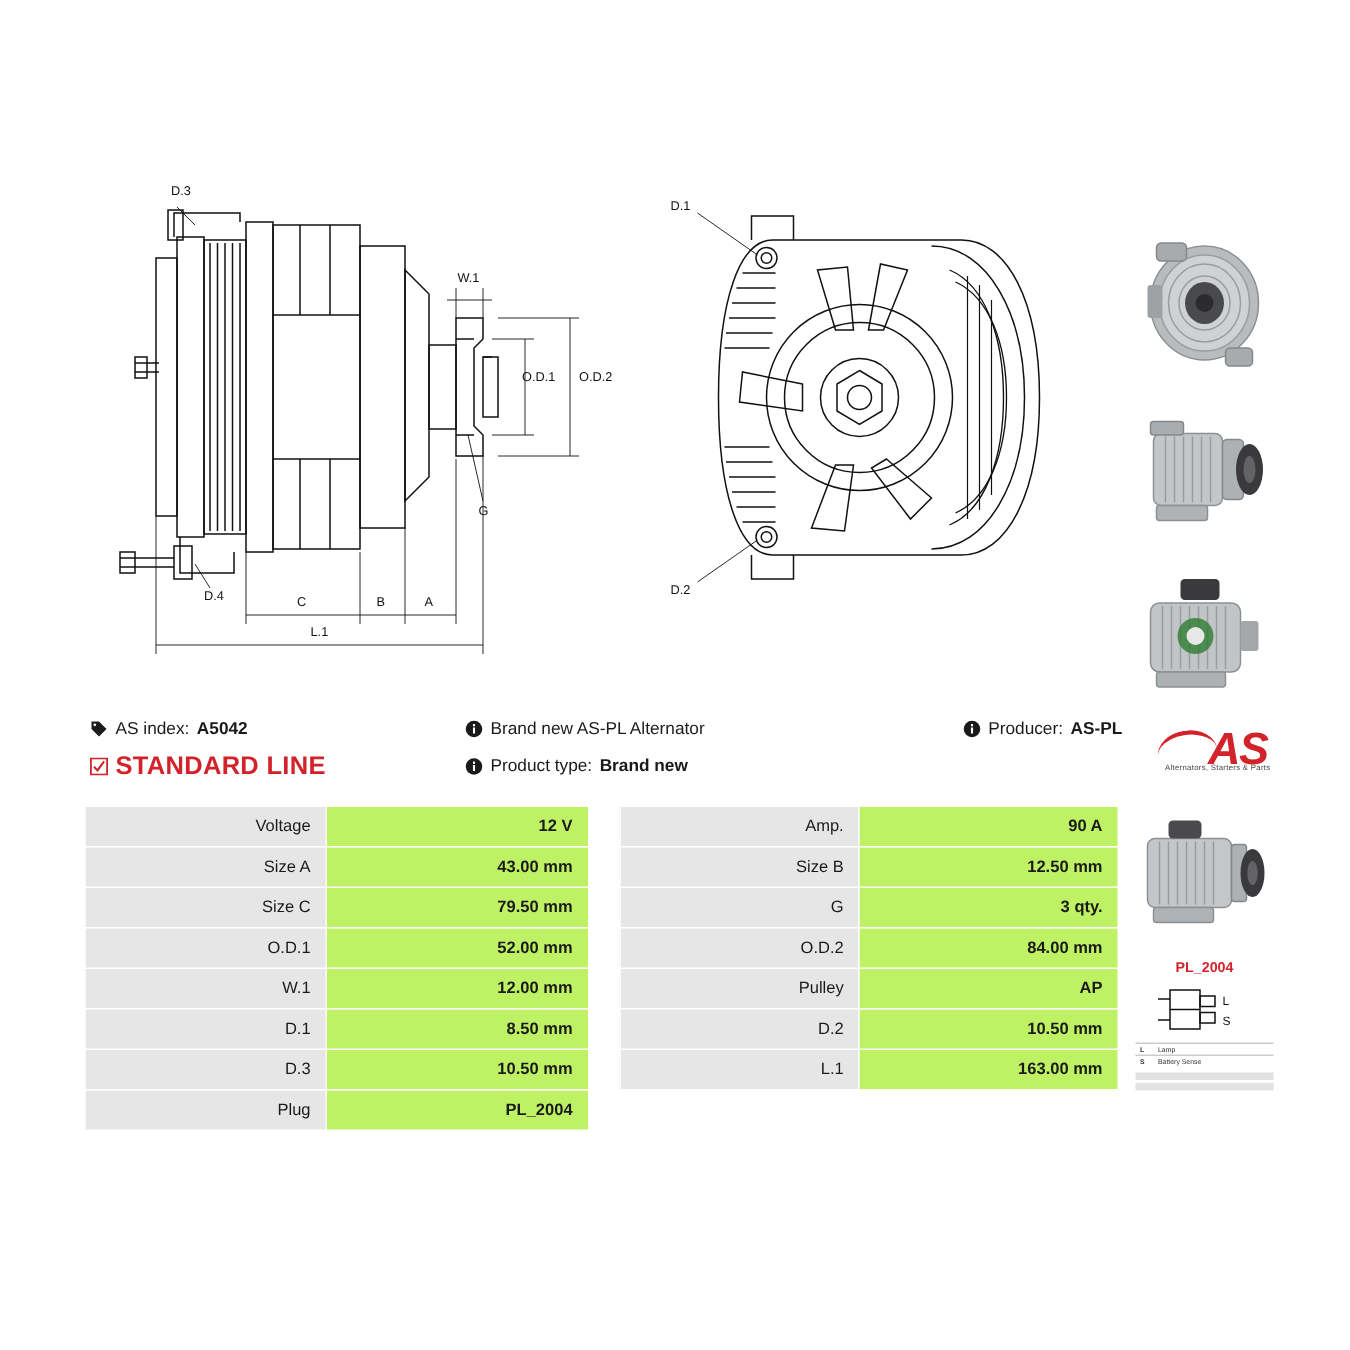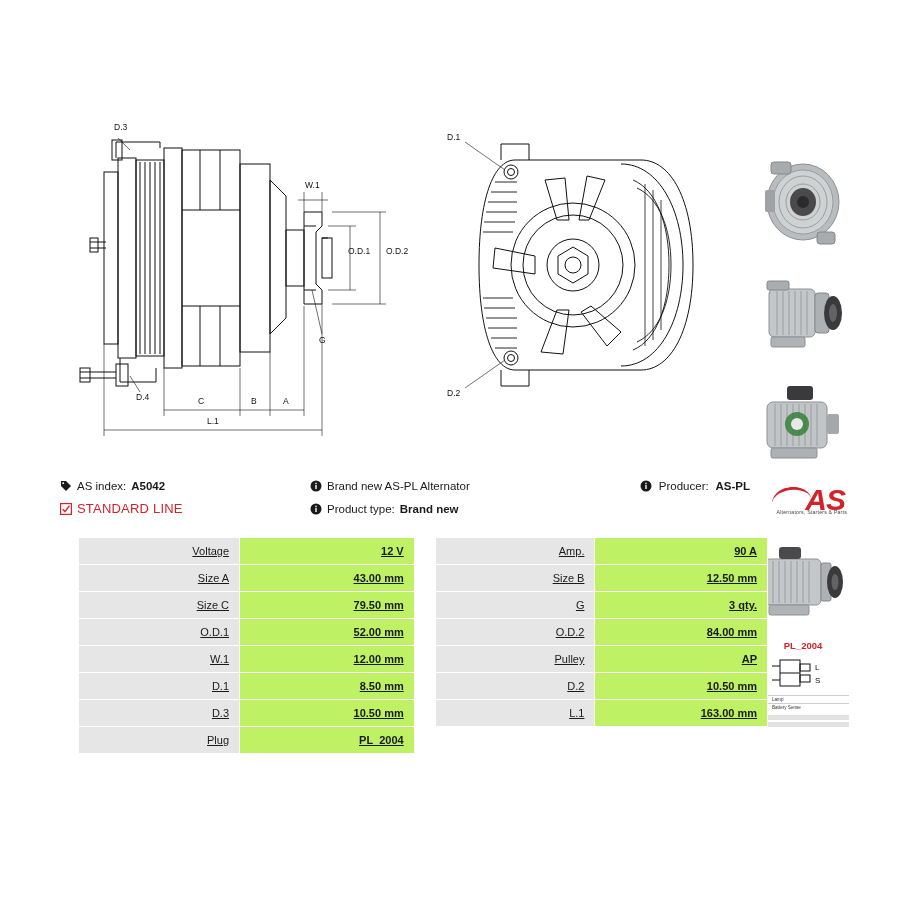--- a/index.html
+++ b/index.html
@@ -125,44 +125,43 @@
     display: flex;
     margin-bottom: 9px;
   }
   .info-cell {
     display: flex;
     align-items: center;
     gap: 5px;
   }
   .info-cell.c1 { width: 250px; }
   .info-cell.c2 { width: 330px; }
-  .info-cell.c3 { width: 110px; justify-content: space-between;}
+  .info-cell.c3 { width: 110px; justify-content: center;}
   .ico {
     display: inline-block;
     width: 12px; height: 12px;
     position: relative;
     flex: 0 0 auto;
   }
   .ico svg { display: block; }
   .bold { font-weight: bold; }
   .std-line {
     color: #d2232a;
-    font-weight: normal;
-    font-size: 13px;
+    font-weight: bold;
+    font-size: 17px;
     letter-spacing: 0.2px;
   }
 
   
   table.specs {
     position: absolute;
-    left: 78px; top: 537px;
+    left: 56px; top: 537px;
     width: 690px;
     border-collapse: collapse;
     font-size: 11px;
-    text-decoration: underline;
   }
   table.specs td {
     border: 1px solid #ffffff;
     height: 26px;
     padding: 0 10px;
   }
   td.label {
     background: #e6e6e6;
     text-align: right;
     width: 165px;

